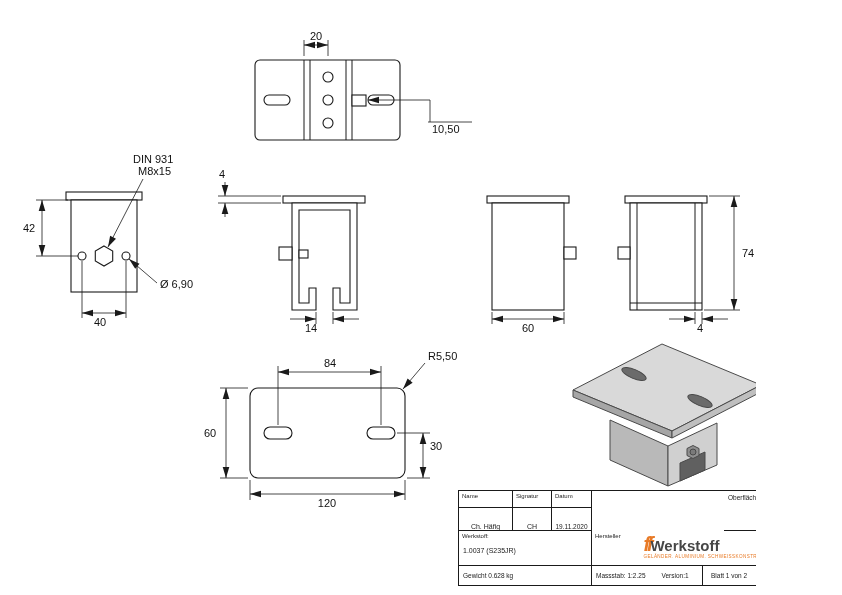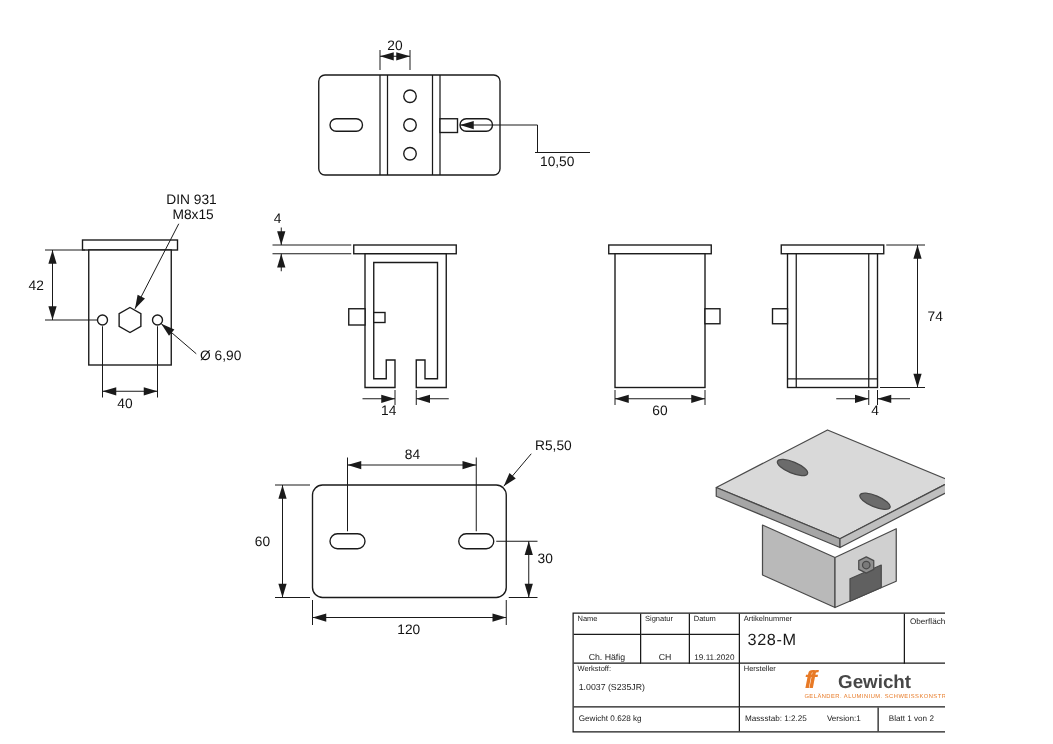--- a/index.html
+++ b/index.html
@@ -28,21 +28,21 @@
   .artval{font-size:13px;margin:3px 0 0 6px;letter-spacing:.5px}
   .inline-pair{display:flex;gap:12px;font-size:6.5px;padding:3px 4px}
   .wsval{font-size:7px;margin:6px 0 0 4px}
   .a4{font-size:11px}
   .gw{font-size:6.5px;display:flex;align-items:center;padding-left:4px}
   .ms{font-size:6.5px;display:flex;align-items:center;gap:16px;padding-left:4px}
   .bl{font-size:6.5px;display:flex;align-items:center;padding-left:8px}
 
   .logo{position:absolute;right:6px;top:4px;text-align:left}
   .logorow{display:flex;align-items:baseline}
-  .logomark{font-size:20px;font-weight:bold;font-style:italic;color:#e87a26;letter-spacing:-3px;margin-right:20px;line-height:.9}
+  .logomark{font-size:20px;font-weight:bold;font-style:italic;color:#e87a26;letter-spacing:-3px;margin-right:0;line-height:.9}
   .logoname{font-size:15px;font-weight:bold;color:#474747;line-height:.9}
   .logotag{font-size:4.6px;color:#e87a26;letter-spacing:.4px;margin-top:1px;white-space:nowrap}
 </style>
 </head>
 <body>
 
 <div class="sheet">
 
 <svg width="842" height="595" viewBox="0 0 842 595">
   <defs>
@@ -206,43 +206,39 @@
   <div class="cell br bb vcenter val7" style="left:0;top:17px;width:54px;height:23px">
     <span>Ch. Häfig</span>
   </div>
   <div class="cell br bb vcenter val7" style="left:54px;top:17px;width:39px;height:23px">
     <span>CH</span>
   </div>
   <div class="cell br bb vcenter val65" style="left:93px;top:17px;width:40px;height:23px">
     <span>19.11.2020</span>
   </div>
 
-  <div class="cell br bb" style="left:133px;top:0;width:132px;height:40px">
-    <span class="lbl">Artikelnummer</span>
-    <div class="artval">328-M</div>
-  </div>
 
   <div class="cell bb" style="left:265px;top:0;width:111px;height:40px">
     <div class="inline-pair">
       <span>Oberfläche:</span>
       <span>Verzinkt</span>
     </div>
   </div>
 
   <div class="cell br bb" style="left:0;top:40px;width:133px;height:35px">
     <span class="lbl">Werkstoff:</span>
     <div class="wsval">1.0037 (S235JR)</div>
   </div>
 
   <div class="cell br bb" style="left:133px;top:40px;width:199px;height:35px">
     <span class="lbl">Hersteller</span>
     <div class="logo">
       <div class="logorow">
         <span class="logomark">ff</span>
-        <span class="logoname">Gewicht</span>
+        <span class="logoname">Werkstoff</span>
       </div>
       <div class="logotag">GELÄNDER. ALUMINIUM. SCHWEISSKONSTRUKTIONEN</div>
     </div>
   </div>
 
   <div class="cell bb" style="left:332px;top:40px;width:44px;height:18px">
     <span class="lbl">Blattformat</span>
   </div>
   <div class="cell vcenter a4" style="left:332px;top:58px;width:44px;height:36px">
     <span>A4</span>

